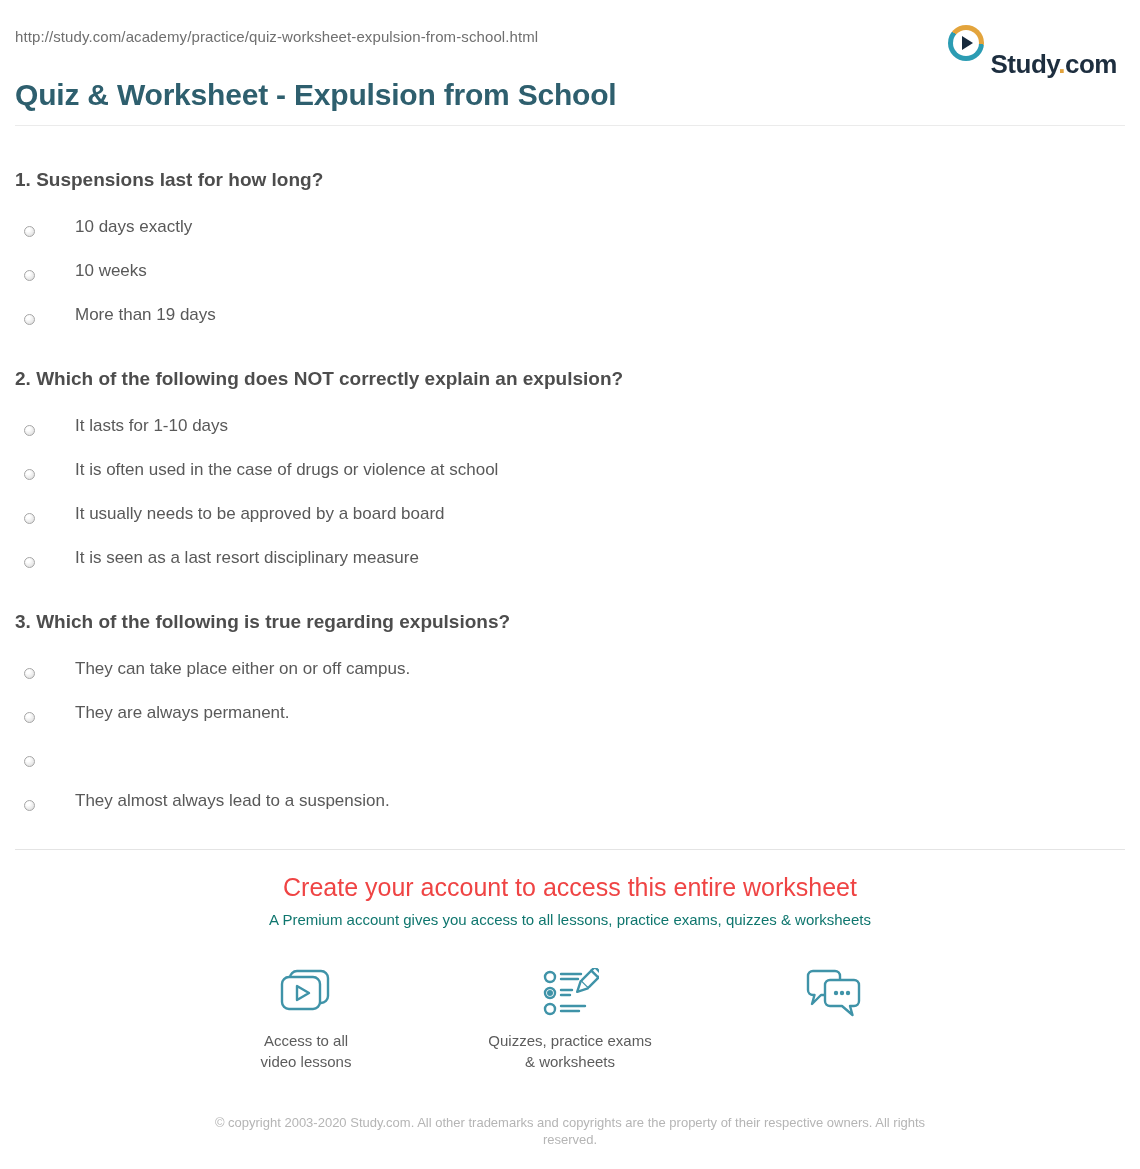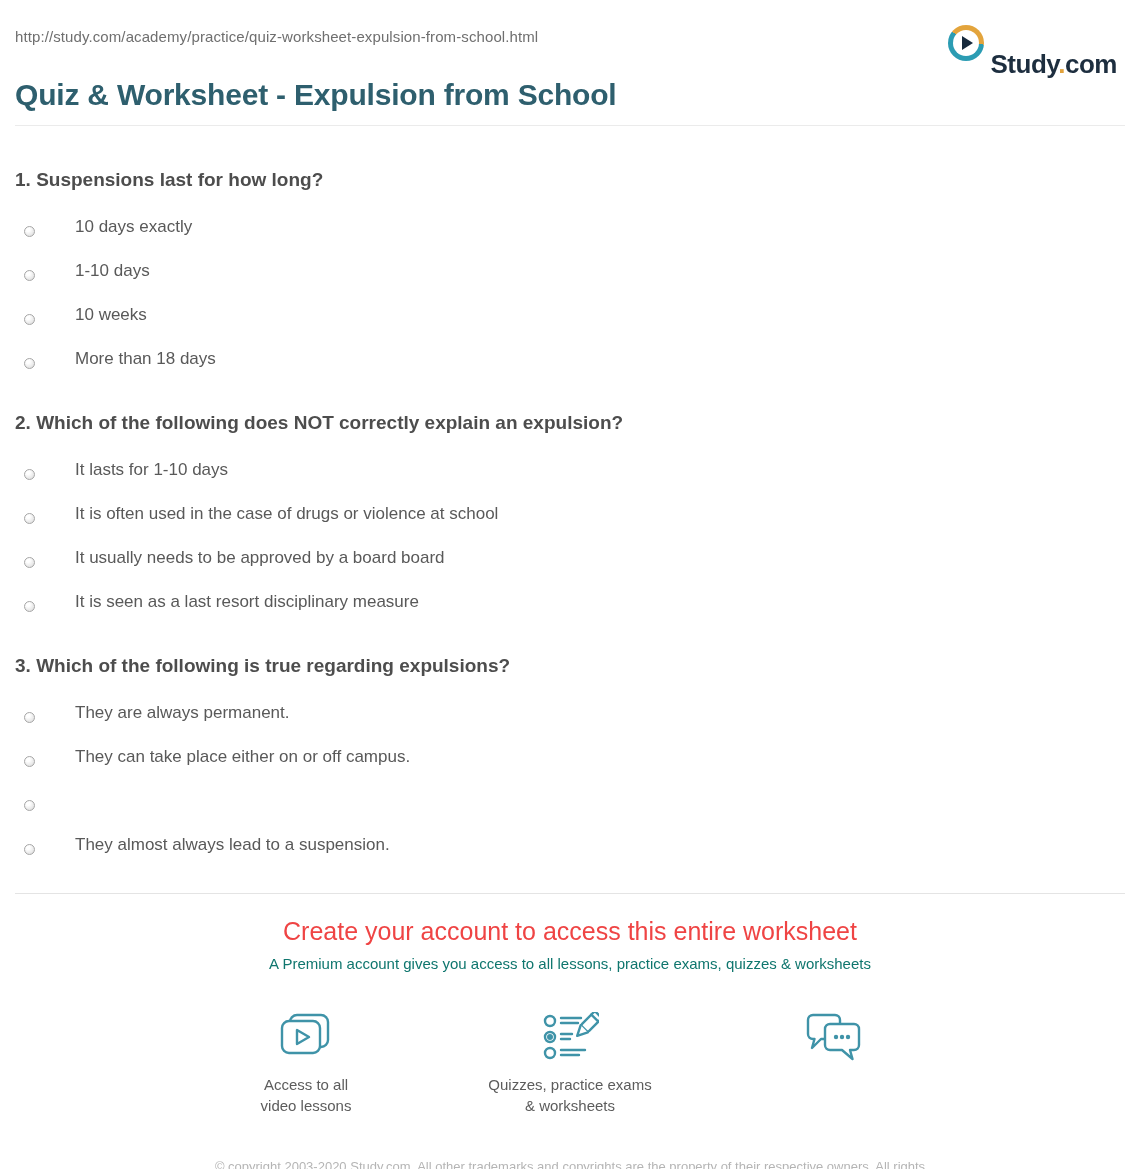--- a/index.html
+++ b/index.html
@@ -81,29 +81,25 @@
   <hr class="rule">
 
   <div class="question">
     <h2 class="q-heading"><span>1.</span> <span>Suspensions last for how long?</span></h2>
     <div class="option">
       <span class="radio"></span>
       <span class="option-label">10 days exactly</span>
     </div>
     <div class="option">
       <span class="radio"></span>
-      <span class="option-label">1-10 days</span>
-    </div>
-    <div class="option">
-      <span class="radio"></span>
       <span class="option-label">10 weeks</span>
     </div>
     <div class="option">
       <span class="radio"></span>
-      <span class="option-label">More than 18 days</span>
+      <span class="option-label">More than 19 days</span>
     </div>
   </div>
 
   <div class="question">
     <h2 class="q-heading"><span>2.</span> <span>Which of the following does NOT correctly explain an expulsion?</span></h2>
     <div class="option">
       <span class="radio"></span>
       <span class="option-label">It lasts for 1-10 days</span>
     </div>
     <div class="option">
@@ -117,25 +113,25 @@
     <div class="option">
       <span class="radio"></span>
       <span class="option-label">It is seen as a last resort disciplinary measure</span>
     </div>
   </div>
 
   <div class="question">
     <h2 class="q-heading"><span>3.</span> <span>Which of the following is true regarding expulsions?</span></h2>
     <div class="option">
       <span class="radio"></span>
+      <span class="option-label">They can take place either on or off campus.</span>
+    </div>
+    <div class="option">
+      <span class="radio"></span>
       <span class="option-label">They are always permanent.</span>
-    </div>
-    <div class="option">
-      <span class="radio"></span>
-      <span class="option-label">They can take place either on or off campus.</span>
     </div>
     <div class="option">
       <span class="radio"></span>
     </div>
     <div class="option">
       <span class="radio"></span>
       <span class="option-label">They almost always lead to a suspension.</span>
     </div>
   </div>
 

